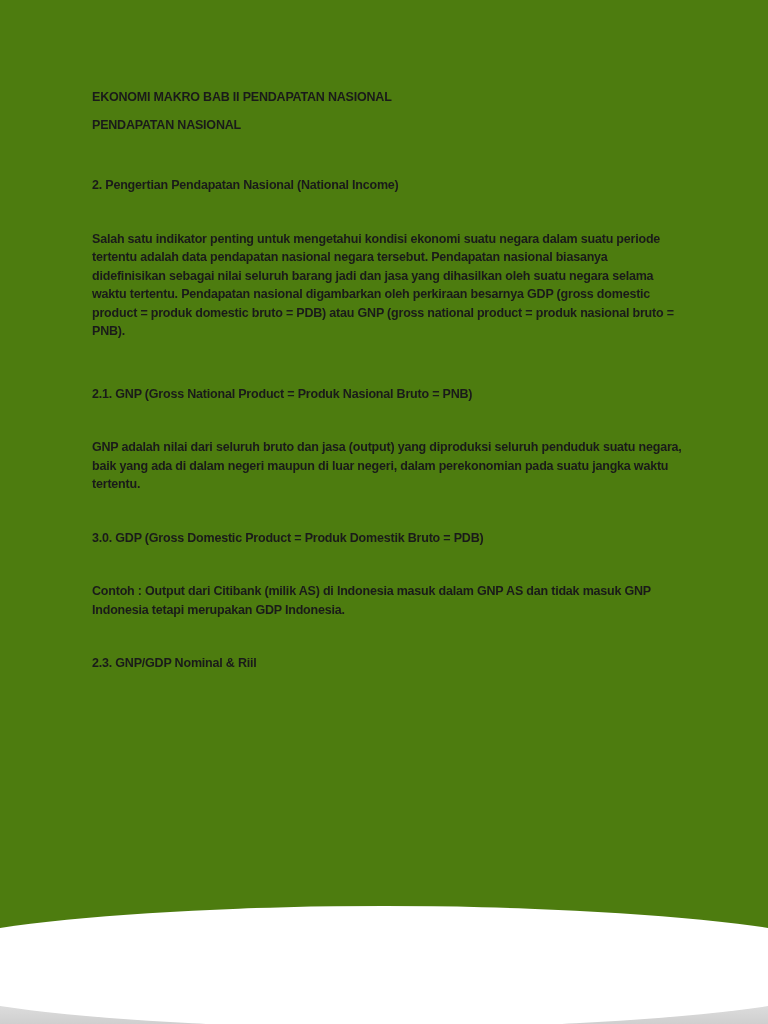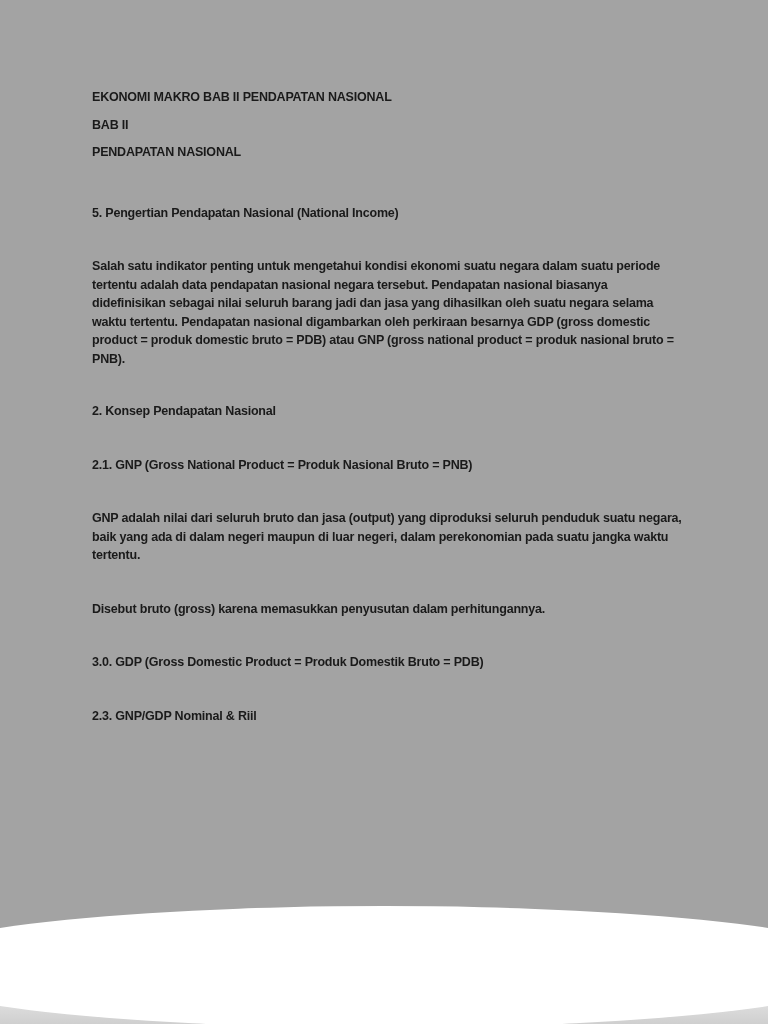--- a/index.html
+++ b/index.html
@@ -5,39 +5,39 @@
   * { margin: 0; padding: 0; box-sizing: border-box; }
   html, body {
     width: 768px;
     font-family: "Liberation Sans", sans-serif;
     background: #ffffff;
   }
   .page {
     position: relative;
     width: 768px;
     height: 1024px;
-    background: #a3a3a3;
+    background: #4d7c0f;
     overflow: hidden;
     text-decoration: underline;
   }
   .content {
     position: absolute;
     top: 88px;
     left: 92px;
     width: 592px;
     color: #1a1a1a;
     font-weight: 700;
     font-size: 12.5px;
     line-height: 18.5px;
     letter-spacing: -0.2px;
   }
   .block { margin-bottom: 35px; }
   .m-line { margin-bottom: 9px; }
   .m-big { margin-bottom: 42px; }
-  .m-para { margin-bottom: 34px; }
+  .m-para { margin-bottom: 44px; }
   
   .curl-shadow {
     position: absolute;
     bottom: 0;
     left: 0;
     width: 100%;
     height: 26px;
     background: linear-gradient(#e2e2e2, #cfcfcf);
   }
   .curl-white {
@@ -49,26 +49,24 @@
     border-radius: 50%;
     background: #ffffff;
   }
 </style>
 </head>
 <body>
 
 <div class="page">
   <div class="content">
     <div class="block m-line">EKONOMI MAKRO BAB II PENDAPATAN NASIONAL</div>
-    <div class="block m-line">BAB II</div>
     <div class="block m-big">PENDAPATAN NASIONAL</div>
-    <div class="block">5. Pengertian Pendapatan Nasional (National Income)</div>
+    <div class="block">2. Pengertian Pendapatan Nasional (National Income)</div>
     <div class="block m-para">Salah satu indikator penting untuk mengetahui kondisi ekonomi suatu negara dalam suatu periode tertentu adalah data pendapatan nasional negara tersebut. Pendapatan nasional biasanya didefinisikan sebagai nilai seluruh barang jadi dan jasa yang dihasilkan oleh suatu negara selama waktu tertentu. Pendapatan nasional digambarkan oleh perkiraan besarnya GDP (gross domestic product = produk domestic bruto = PDB) atau GNP (gross national product = produk nasional bruto = PNB).</div>
-    <div class="block">2. Konsep Pendapatan Nasional</div>
     <div class="block">2.1.  GNP (Gross National Product = Produk Nasional Bruto = PNB)</div>
     <div class="block">GNP adalah nilai dari seluruh bruto dan jasa (output) yang diproduksi seluruh penduduk suatu negara, baik yang ada di dalam negeri maupun di luar negeri, dalam perekonomian pada suatu jangka waktu tertentu.</div>
-    <div class="block">Disebut bruto (gross) karena memasukkan penyusutan dalam perhitungannya.</div>
     <div class="block">3.0. GDP (Gross Domestic Product = Produk Domestik Bruto = PDB)</div>
+    <div class="block">Contoh : Output dari Citibank (milik AS) di Indonesia masuk dalam GNP AS dan tidak masuk GNP Indonesia tetapi merupakan GDP Indonesia.</div>
     <div class="block">2.3. GNP/GDP Nominal &amp; Riil</div>
   </div>
   <div class="curl-shadow"></div>
   <div class="curl-white"></div>
 </div>
 
 </body></html>

